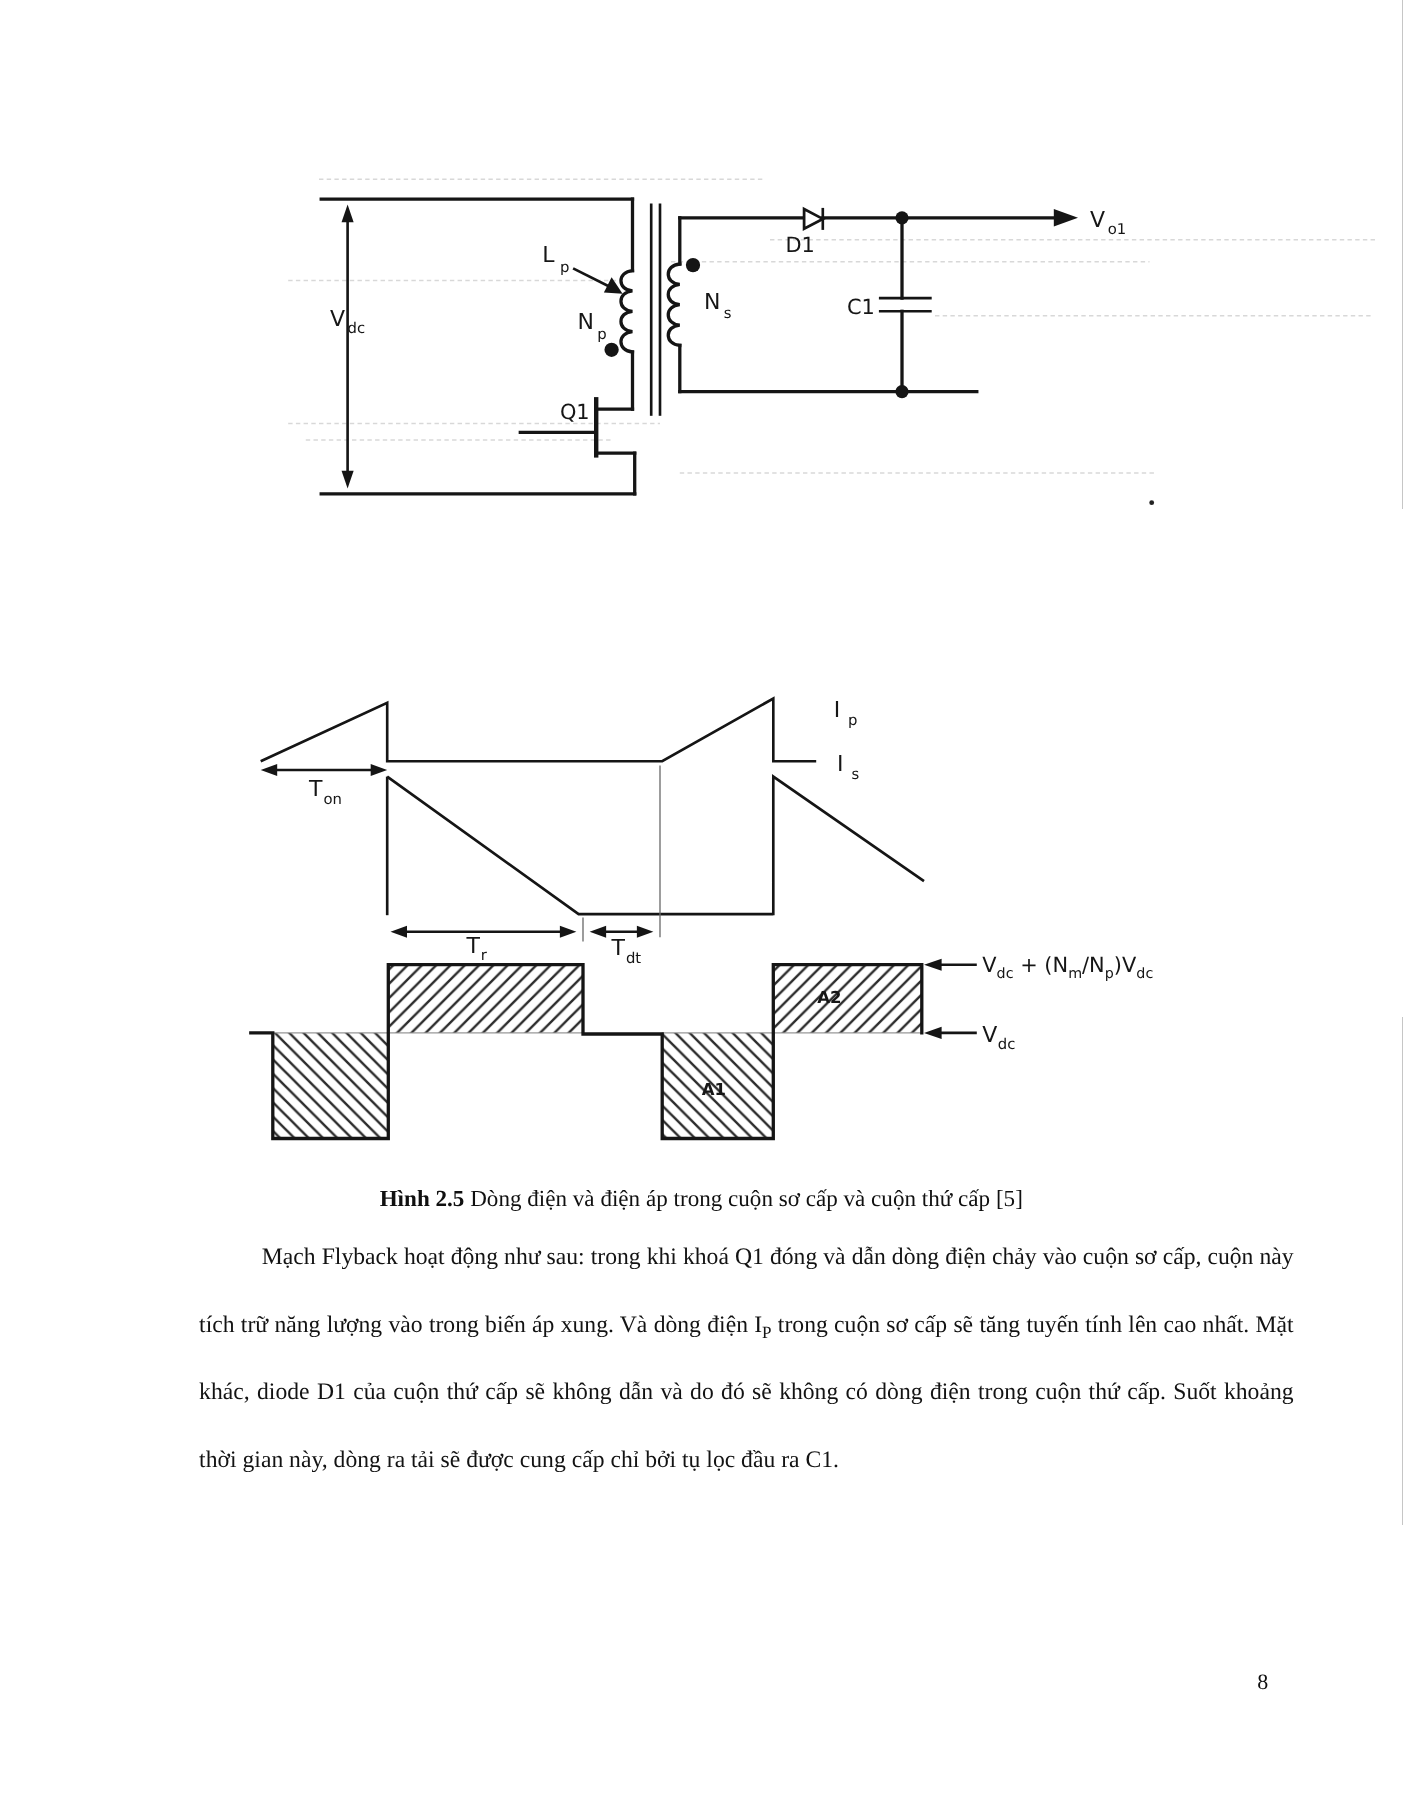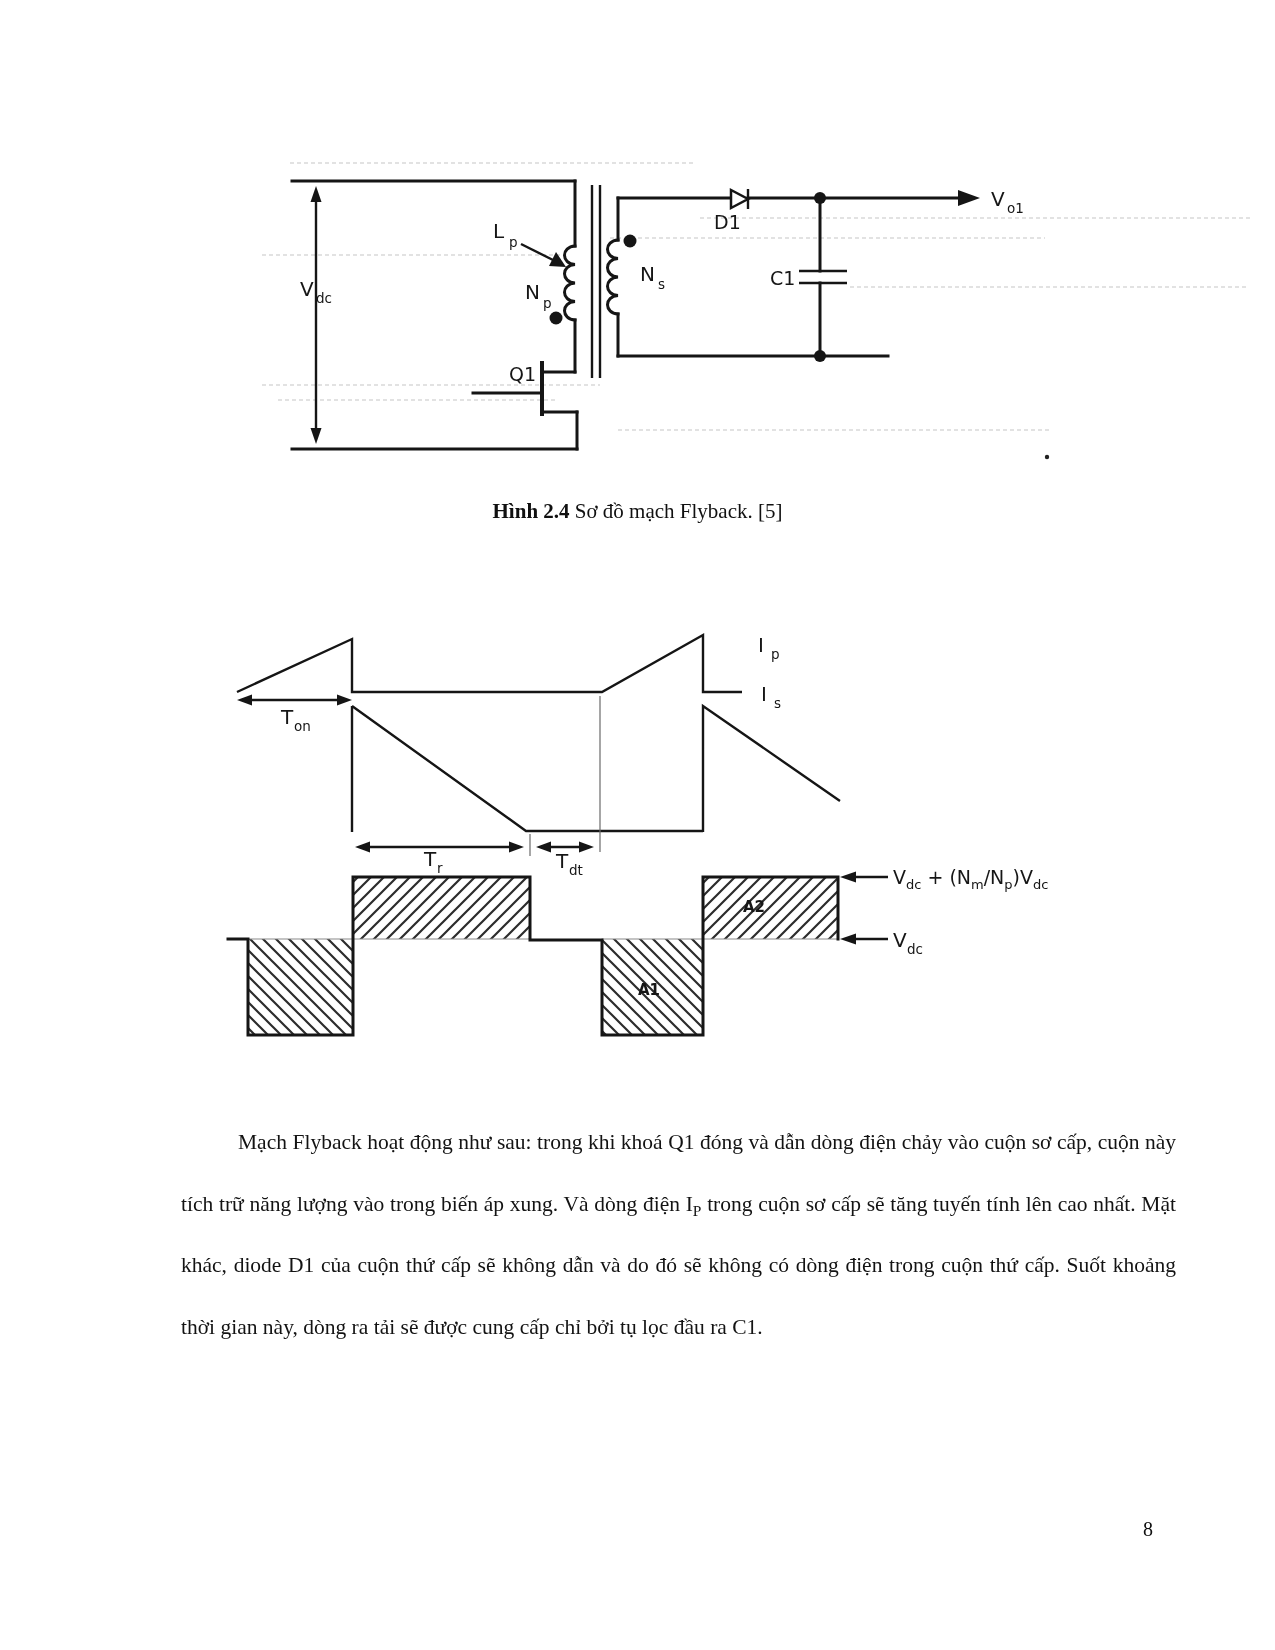--- a/index.html
+++ b/index.html
@@ -133,23 +133,20 @@
       <text class="lblplain" x="770" y="285">C1</text>
     </g>
     <g>
       <text class="lblmain" x="991" y="206">V</text>
       <text class="lblsub" x="1007" y="213">o1</text>
     </g>
 
     <circle cx="1047" cy="457" r="2.2" fill="#222"></circle>
   </svg>
 
-  <div class="caption" style="top:499px;">
-    <span class="capb">Hình 2.4</span><span> Sơ đồ mạch Flyback. [5]</span>
-  </div>
 
   <svg style="top:560px;" width="1275" height="520" viewBox="0 560 1275 520">
 
     <defs>
       <pattern id="hatchFwd" patternUnits="userSpaceOnUse" width="13" height="13">
         <path d="M0,13 L13,0 M-3.25,3.25 L3.25,-3.25 M9.75,16.25 L16.25,9.75" stroke="#2c2c2c" stroke-width="2.2" fill="none"></path>
       </pattern>
       <pattern id="hatchBack" patternUnits="userSpaceOnUse" width="13" height="13">
         <path d="M0,0 L13,13 M9.75,-3.25 L16.25,3.25 M-3.25,9.75 L3.25,16.25" stroke="#2c2c2c" stroke-width="2.2" fill="none"></path>
       </pattern>
@@ -234,20 +231,23 @@
       <text x="893" y="884" font-size="19">
         <tspan>V</tspan><tspan dy="5" font-size="13">dc</tspan><tspan dy="-5"> + (N</tspan><tspan dy="5" font-size="13">m</tspan><tspan dy="-5">/N</tspan><tspan dy="5" font-size="13">p</tspan><tspan dy="-5">)V</tspan><tspan dy="5" font-size="13">dc</tspan>
       </text>
     </g>
     <g>
       <text class="lblmain" x="893" y="947">V</text>
       <text class="lblsub" x="907" y="954">dc</text>
     </g>
   </svg>
 
+  <div class="caption" style="top:1077px;">
+    <span class="capb">Hình 2.5</span><span> Dòng điện và điện áp trong cuộn sơ cấp và cuộn thứ cấp [5]</span>
+  </div>
 
   <div class="bodytext" style="top:1112px;">
     <span>Mạch Flyback hoạt động như sau: trong khi khoá Q1 đóng và dẫn dòng điện chảy vào cuộn sơ cấp, cuộn này tích trữ năng lượng vào trong biến áp xung. Và dòng điện I</span><sub>P</sub><span> trong cuộn sơ cấp sẽ tăng tuyến tính lên cao nhất. Mặt khác, diode D1 của cuộn thứ cấp sẽ không dẫn và do đó sẽ không có dòng điện trong cuộn thứ cấp. Suốt khoảng thời gian này, dòng ra tải sẽ được cung cấp chỉ bởi tụ lọc đầu ra C1.</span>
   </div>
 
   <div class="pagenum" style="top:1518px;left:1143px;">8</div>
 
 </div>
 
 </body></html>

